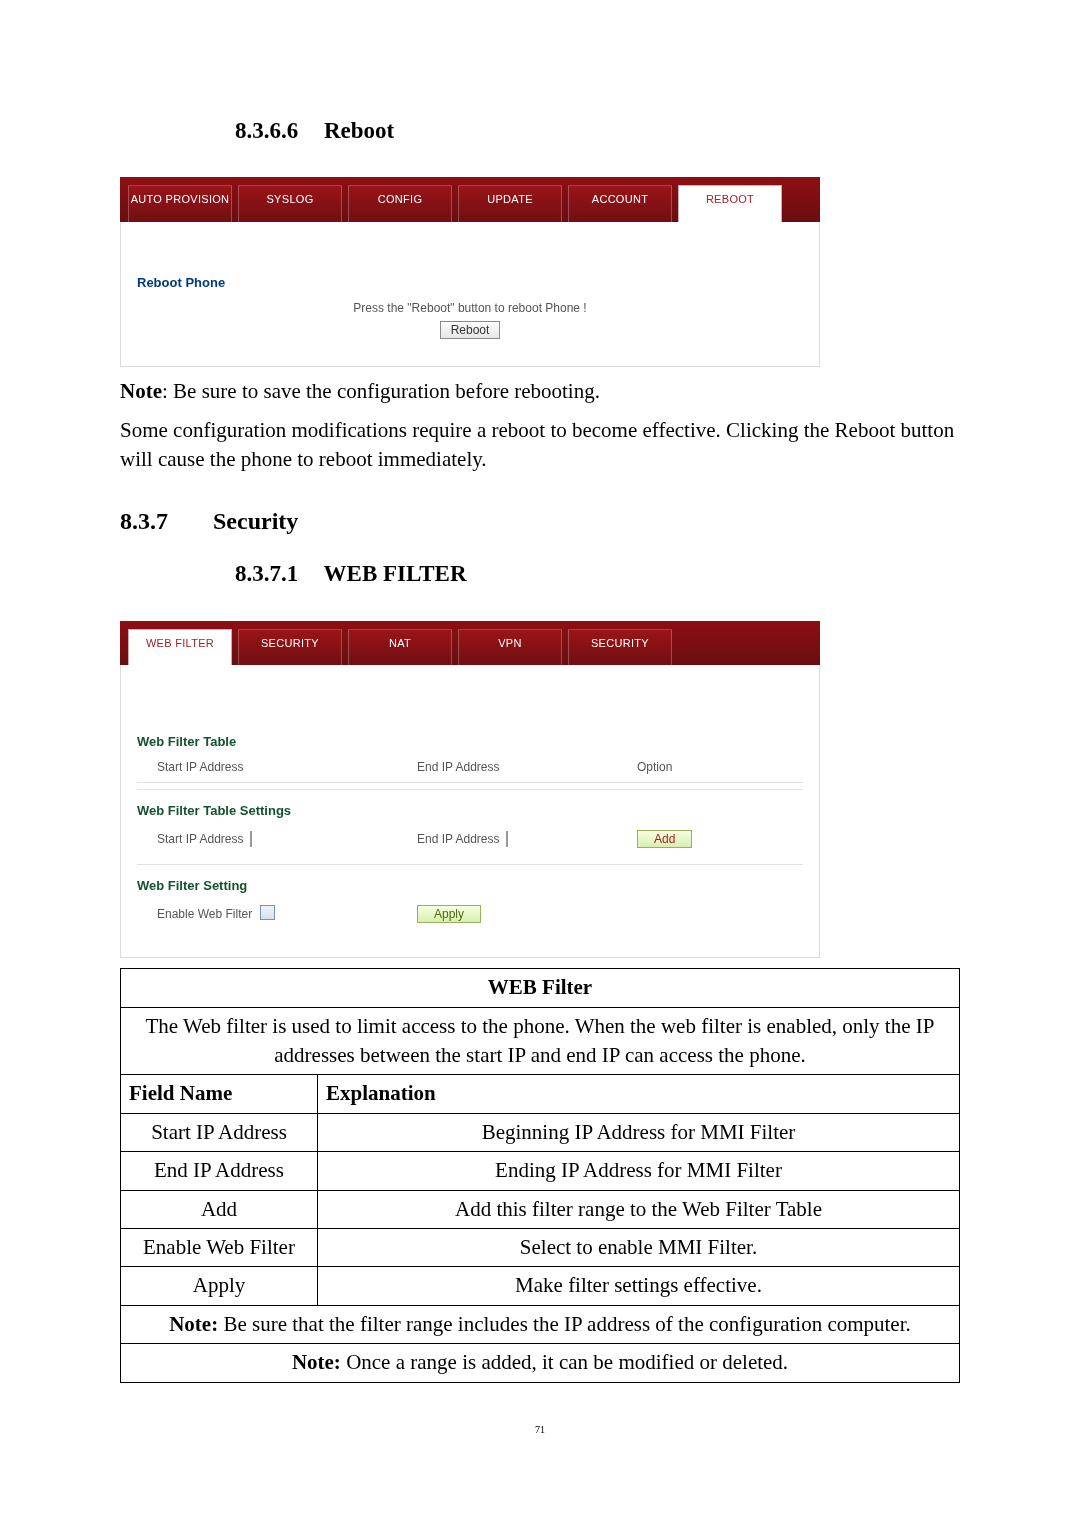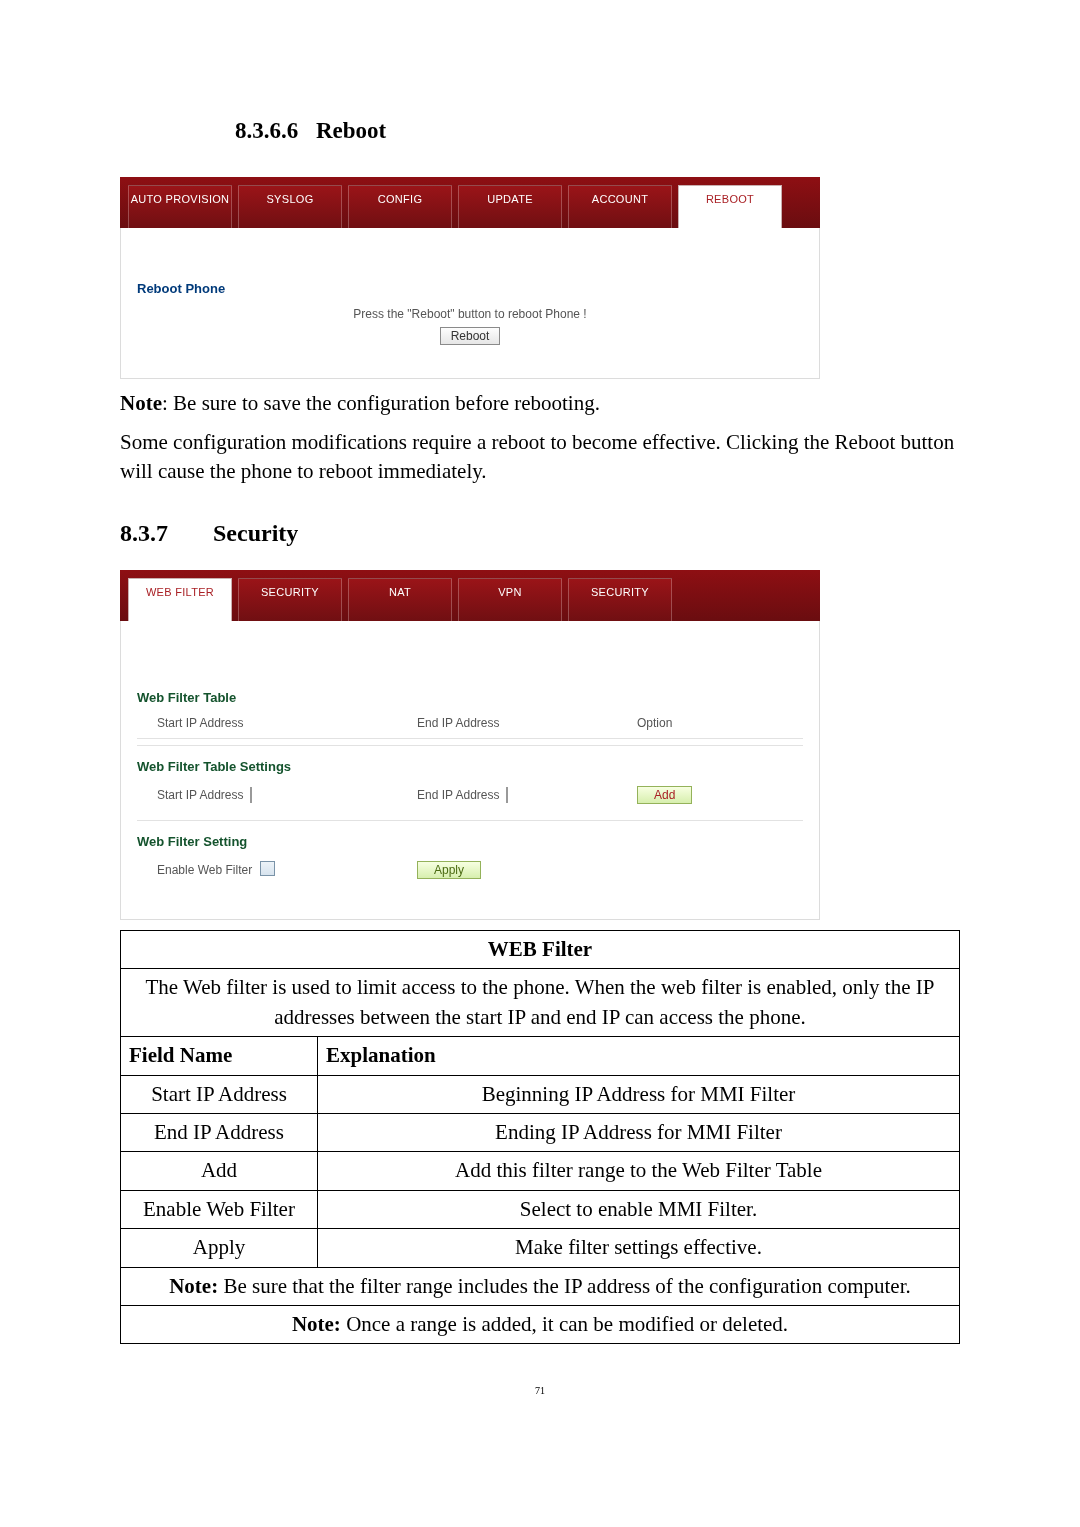--- a/index.html
+++ b/index.html
@@ -16,21 +16,21 @@
     box-sizing: border-box;
     font-size: 21px;
     line-height: 1.4;
   }
   h3.section-num {
     font-size: 23px;
     font-weight: bold;
     margin: 0 0 30px 115px;
   }
   h3.section-num .num {
-    margin-right: 12px;
+    margin-right: 20px;
   }
   h3.sub-left {
     font-size: 24px;
     font-weight: bold;
     margin: 30px 0 20px 0;
   }
   h3.sub-left .num { margin-right: 39px; }
   .para { margin: 10px 0 6px 0; }
   .bold { font-weight: bold; }
 
@@ -48,39 +48,39 @@
     gap: 6px;
     font-family: Verdana, Arial, sans-serif;
   }
   .tab {
     flex: 0 0 auto;
     width: 102px;
     text-align: center;
     font-size: 11px;
     letter-spacing: 0.3px;
     color: #fff;
-    padding: 6px 0 20px 0;
+    padding: 6px 0 14px 0;
     border-top: 1px solid rgba(255,255,255,0.25);
     border-left: 1px solid rgba(255,255,255,0.25);
     border-right: 1px solid rgba(255,255,255,0.25);
     background: linear-gradient(#9a1418, #700f12);
   }
   .tab.active {
     background: #fff;
     color: #a92025;
     border-color: #c9b0b0;
   }
   .shot-body {
     background: #fff;
     border: 1px solid #dcdcdc;
     border-top: none;
     font-family: Verdana, Arial, sans-serif;
     font-size: 12px;
     color: #4a4a4a;
-    padding: 0 16px 30px 16px;
+    padding: 0 16px 24px 16px;
   }
 
   
   .reboot-body { min-height: 120px; }
   .reboot-heading {
     color: #003a7a;
     font-weight: bold;
     font-size: 13px;
     padding-top: 52px;
     padding-bottom: 8px;
@@ -206,20 +206,24 @@
   <p class="para">
     <span class="bold">Note</span><span>: Be sure to save the configuration before rebooting.</span>
   </p>
   <p class="para">Some configuration modifications require a reboot to become effective.    Clicking the Reboot button will cause the phone to reboot immediately.</p>
 
   <h3 class="sub-left">
     <span class="num">8.3.7</span>
     <span>Security</span>
   </h3>
 
+  <h3 class="section-num">
+    <span class="num">8.3.7.1</span>
+    <span>WEB FILTER</span>
+  </h3>
 
   <div class="shot">
     <div class="tabbar">
       <div class="tab active">WEB FILTER</div>
       <div class="tab">SECURITY</div>
       <div class="tab">NAT</div>
       <div class="tab">VPN</div>
       <div class="tab">SECURITY</div>
     </div>
     <div class="shot-body wf-body">

